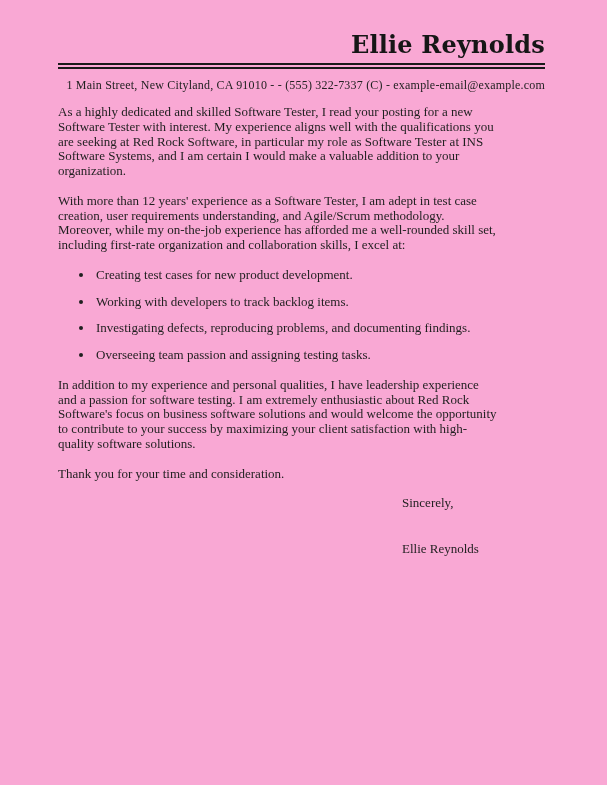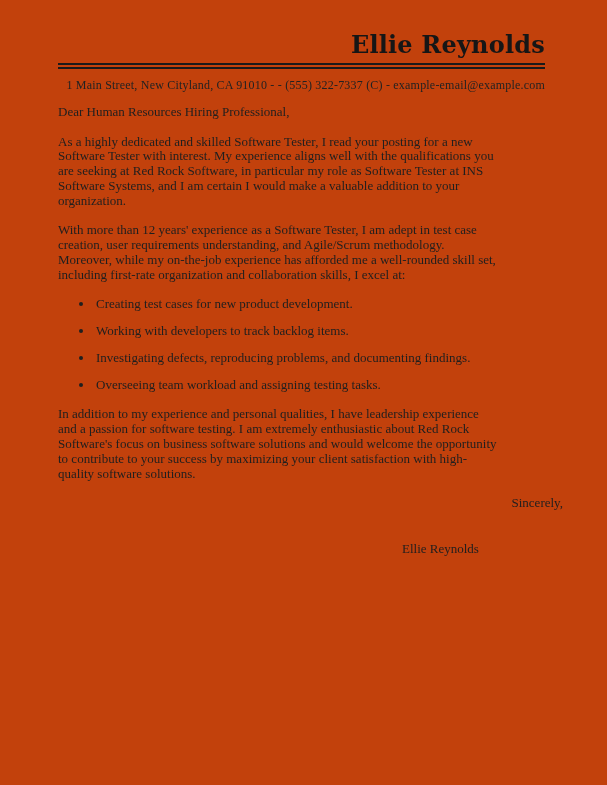--- a/index.html
+++ b/index.html
@@ -4,21 +4,21 @@
 <style>
   html, body {
     margin: 0;
     padding: 0;
     background: #ffffff;
   }
   .page {
     position: relative;
     width: 607px;
     height: 785px;
-    background: #c2410c;
+    background: #f9a8d4;
     box-sizing: border-box;
     padding: 30px 62px 0 58px;
     color: #1f1f1f;
     font-family: "Liberation Serif", serif;
     overflow: hidden;
   }
   
   .header-name {
     margin: 0;
     font-family: "DejaVu Serif", serif;
@@ -64,66 +64,65 @@
     margin: 12px;
     padding-left: 2px;
   }
   
   .signature-block {
     margin-left: 344px;
     margin-top: 11px;
   }
   .signature-block .valediction {
     margin: 0 0 31px 0;
-    text-align: right;
   }
   .signature-block .sig-name {
     margin: 0;
   }
 </style>
 </head>
 <body>
 
 <div class="page">
 
   <div>
     <h1 class="header-name">Ellie Reynolds</h1>
     <div class="double-rule"></div>
     <div class="contact-line">1 Main Street, New Cityland, CA 91010 - - (555) 322-7337 (C) - example-email@example.com</div>
   </div>
 
   <div class="letter-body">
 
-    <p>Dear Human Resources Hiring Professional,</p>
 
     <p>As a highly dedicated and skilled Software Tester, I read your posting for a new
 Software Tester with interest. My experience aligns well with the qualifications you
 are seeking at Red Rock Software, in particular my role as Software Tester at INS
 Software Systems, and I am certain I would make a valuable addition to your
 organization.</p>
 
     <p>With more than 12 years' experience as a Software Tester, I am adept in test case
 creation, user requirements understanding, and Agile/Scrum methodology.
 Moreover, while my on-the-job experience has afforded me a well-rounded skill set,
 including first-rate organization and collaboration skills, I excel at:</p>
 
     <ul class="skills-list">
       <li>Creating test cases for new product development.</li>
       <li>Working with developers to track backlog items.</li>
       <li>Investigating defects, reproducing problems, and documenting findings.</li>
-      <li>Overseeing team workload and assigning testing tasks.</li>
+      <li>Overseeing team passion and assigning testing tasks.</li>
     </ul>
 
     <p>In addition to my experience and personal qualities, I have leadership experience
 and a passion for software testing. I am extremely enthusiastic about Red Rock
 Software's focus on business software solutions and would welcome the opportunity
 to contribute to your success by maximizing your client satisfaction with high-
 quality software solutions.</p>
 
 
+    <p>Thank you for your time and consideration.</p>
 
     <div class="signature-block">
       <p class="valediction">Sincerely,</p>
       <p class="sig-name">Ellie Reynolds</p>
     </div>
 
   </div>
 
 </div>
 

